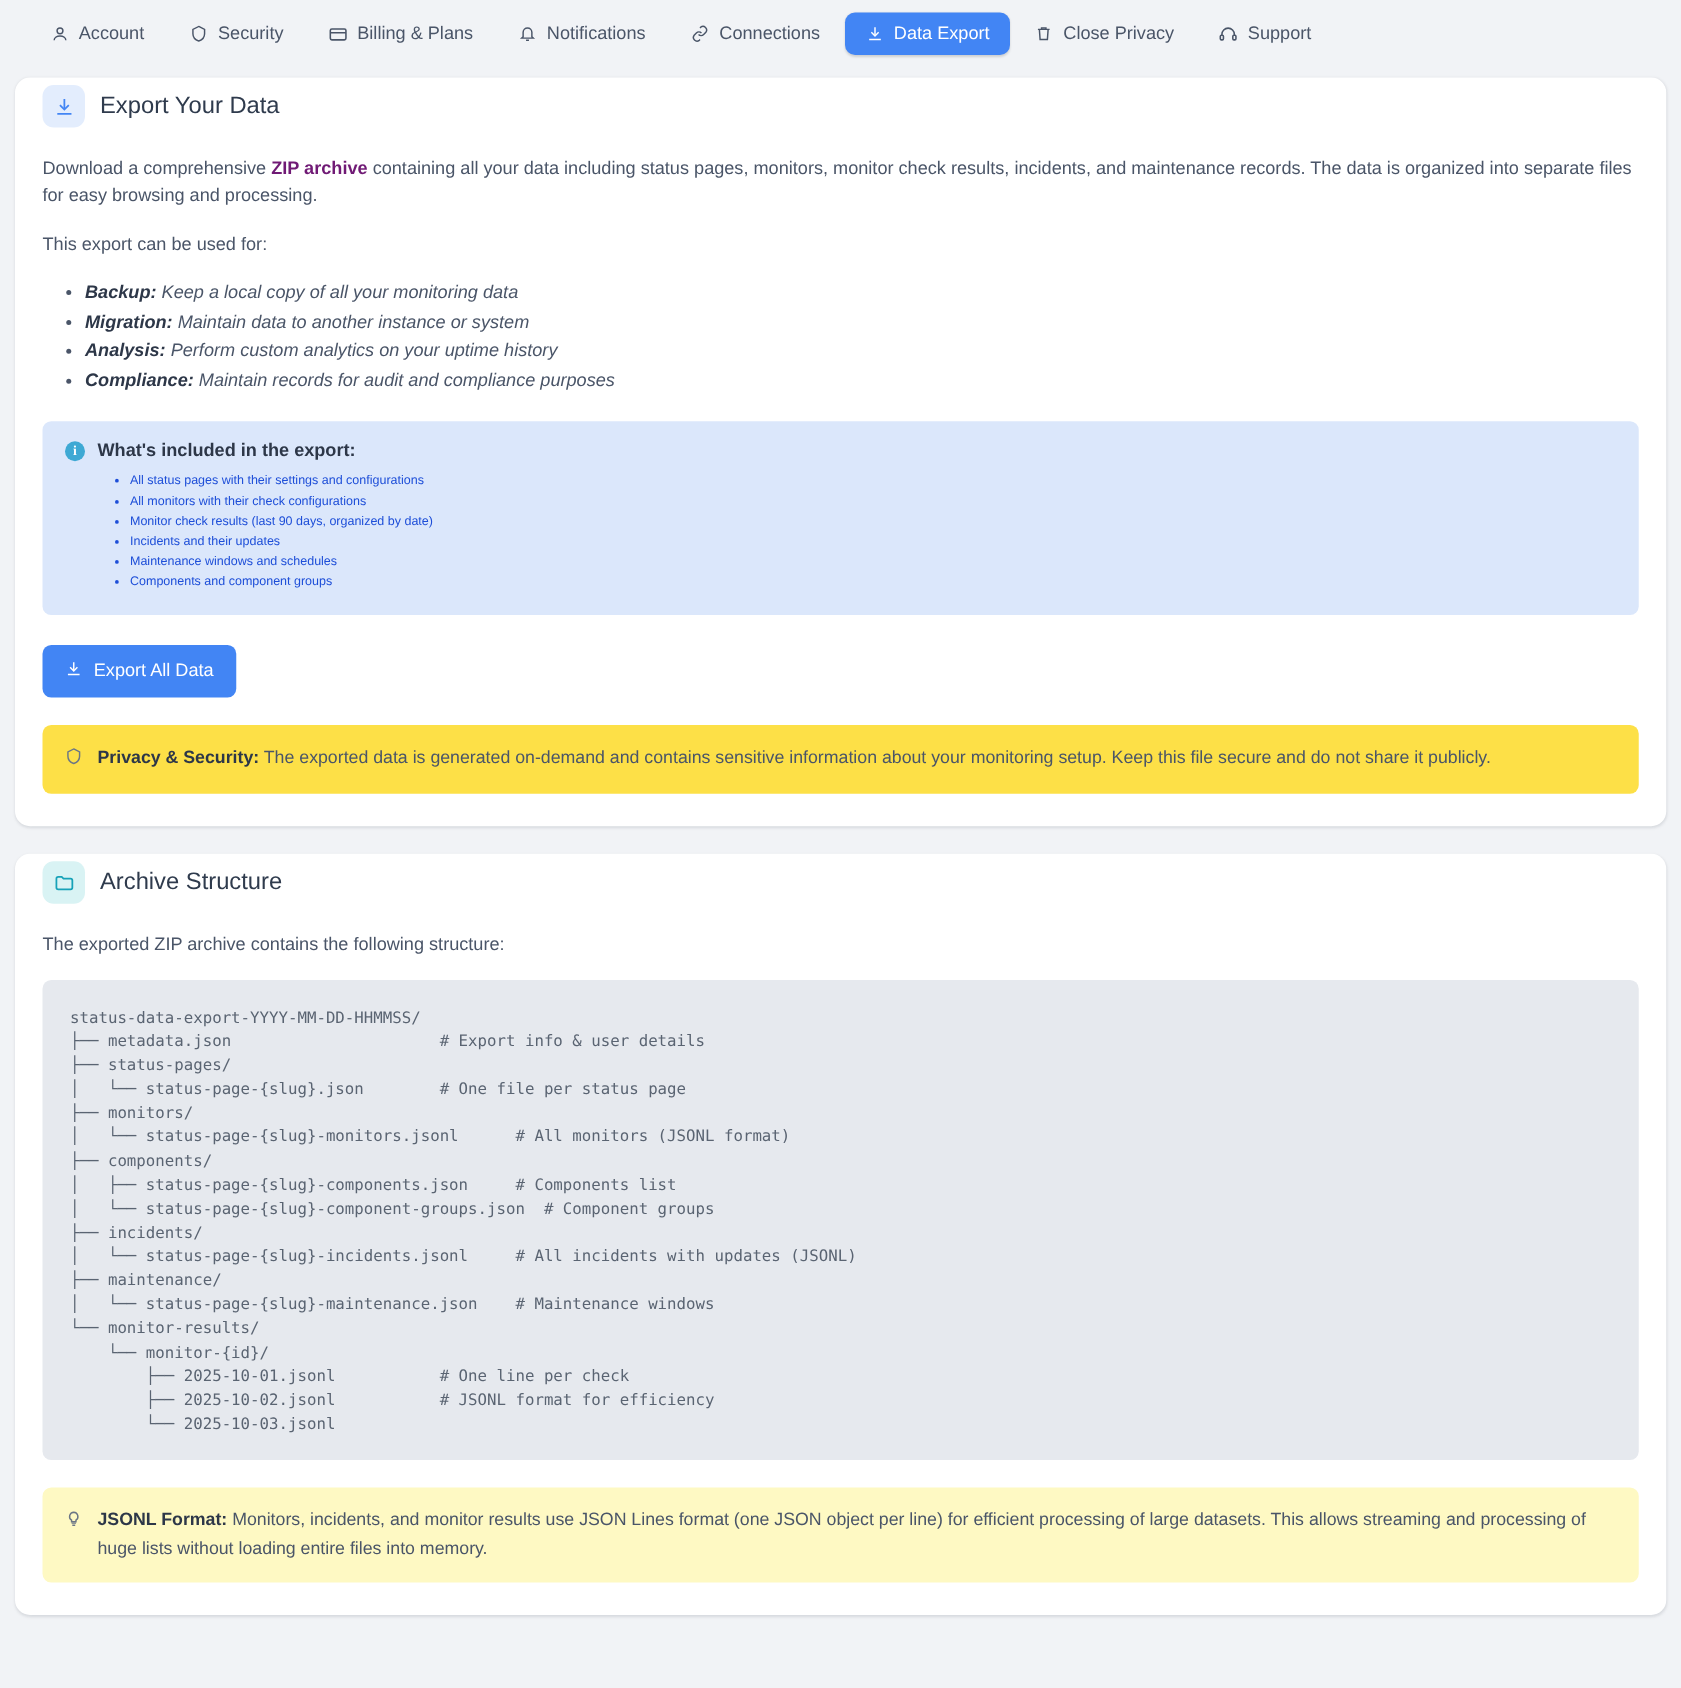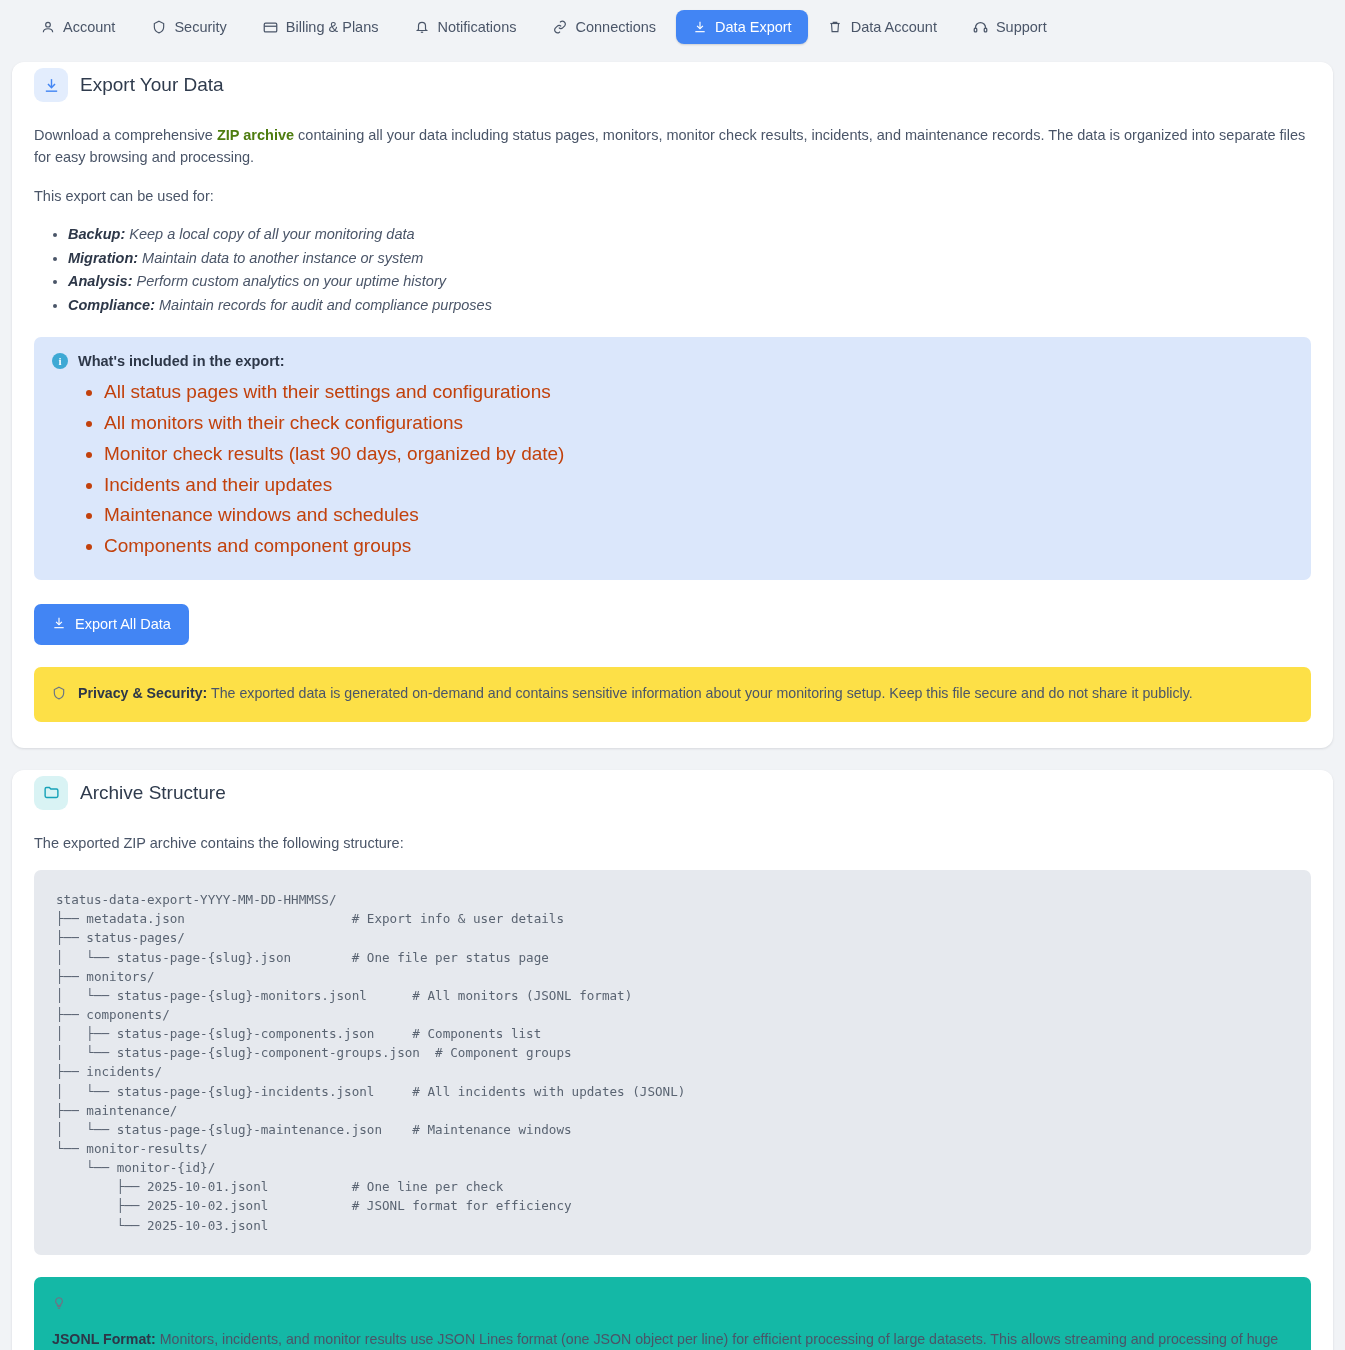--- a/index.html
+++ b/index.html
@@ -66,21 +66,21 @@
     color: #2f3b4d;
     font-weight: 400;
   }
 
   .body-text {
     font-size: 14.5px;
     line-height: 1.55;
     color: #4a5568;
     margin: 0 0 16px 0;
   }
-  .body-text b { color: #4d7c0f; font-weight: 700; }
+  .body-text b { color: #701a75; font-weight: 700; }
 
   ul.plain {
     margin: 0 0 20px 0;
     padding-left: 34px;
     font-size: 14.5px;
     line-height: 1.62;
     color: #4a5568;
   }
   ul.plain li { margin: 0; font-style: italic; }
   ul.plain li b { color: #2d3748; font-weight: 700; }
@@ -106,23 +106,23 @@
     color: #fff;
     font-size: 11px;
     font-weight: 700;
     display: flex; align-items: center; justify-content: center;
     font-family: "Liberation Serif", serif;
     flex: none;
   }
   .info-box ul {
     margin: 0;
     padding-left: 52px;
-    font-size: 19px;
+    font-size: 10px;
     line-height: 1.62;
-    color: #c2410c;
+    color: #1d4ed8;
   }
 
   .btn-primary {
     display: inline-flex;
     align-items: center;
     gap: 9px;
     background: #4285f4;
     color: #fff;
     border: none;
     border-radius: 7px;
@@ -141,21 +141,21 @@
     font-size: 14.2px;
     line-height: 1.6;
     color: #4a5568;
     display: flex;
     gap: 12px;
     align-items: flex-start;
   }
   .notice b { color: #2d3748; font-weight: 700; }
   .notice .ico { flex: none; margin-top: 2px; color: #6b7685; }
 
-  .notice.light { background: #14b8a6; flex-direction: column; }
+  .notice.light { background: #fef9c3; }
 
   pre.tree {
     background: #e6e9ee;
     border-radius: 7px;
     margin: 0 0 22px 0;
     padding: 20px 22px;
     font-family: "DejaVu Sans Mono", monospace;
     font-size: 12.6px;
     line-height: 1.52;
     color: #5a6472;
@@ -229,21 +229,21 @@
   </div>
 
   <div class="nav-item">
     <span class="ico">
       <svg width="14" height="14" viewBox="0 0 24 24" fill="none" stroke="currentColor" stroke-width="2">
           <path d="M4 6h16"></path>
           <path d="M9 6V4h6v2"></path>
           <path d="M6 6l1 14h10l1-14"></path>
         </svg>
     </span>
-    <span>Data Account</span>
+    <span>Close Privacy</span>
   </div>
 
   <div class="nav-item">
     <span class="ico">
       <svg width="15" height="15" viewBox="0 0 24 24" fill="none" stroke="currentColor" stroke-width="2">
           <path d="M4 14v-2a8 8 0 0116 0v2"></path>
           <rect x="2" y="13" width="4" height="6" rx="1.5"></rect>
           <rect x="18" y="13" width="4" height="6" rx="1.5"></rect>
         </svg>
     </span>

